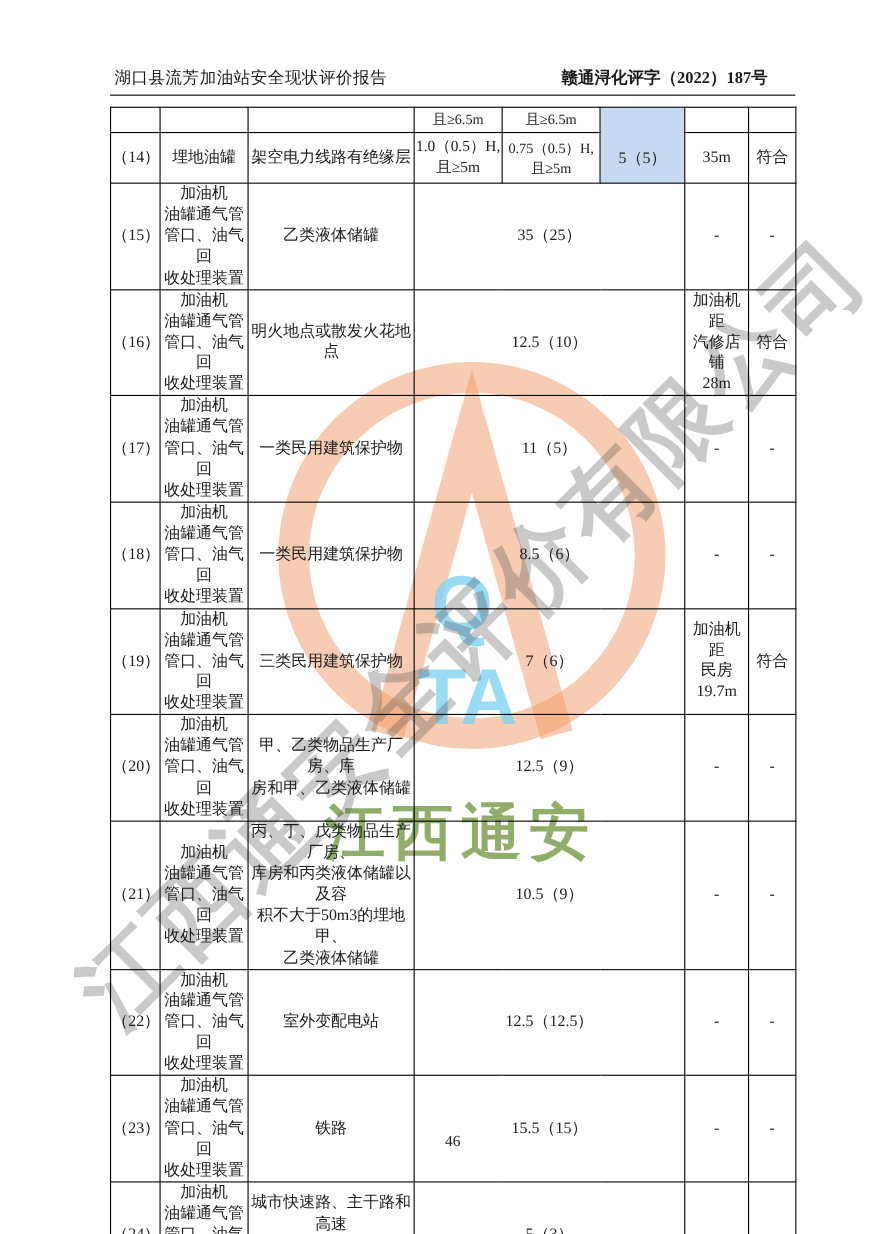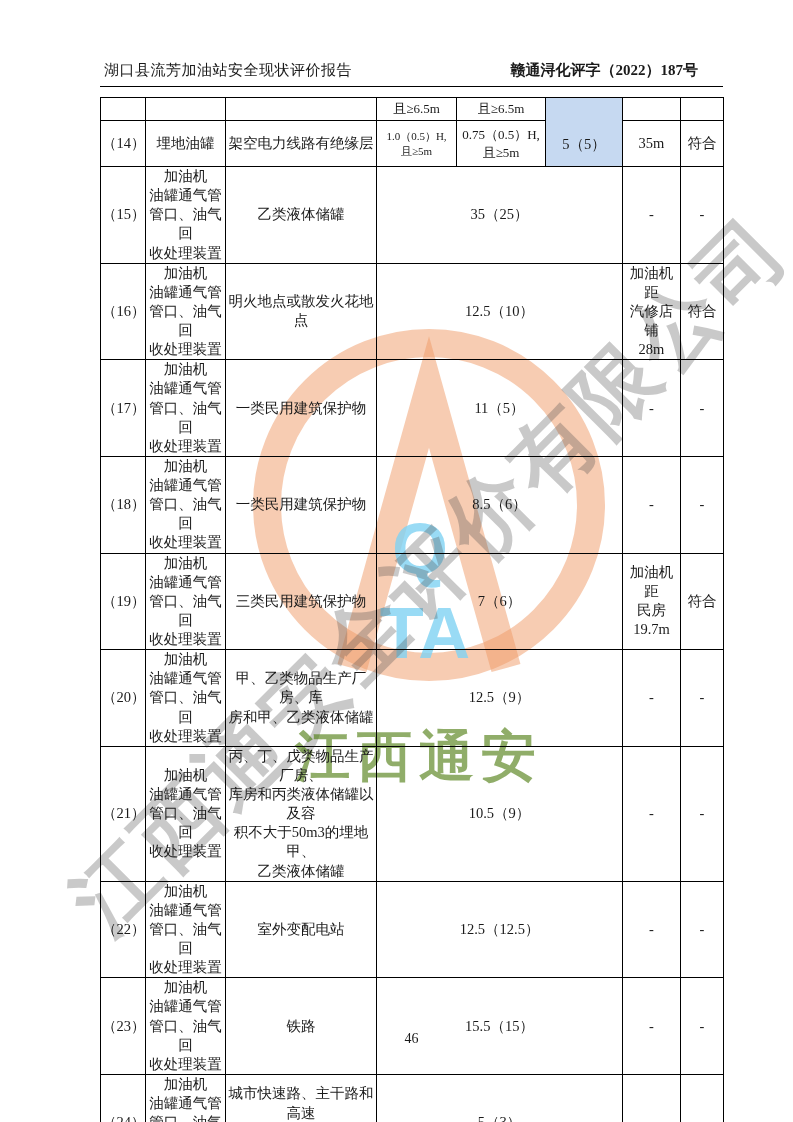--- a/index.html
+++ b/index.html
@@ -86,21 +86,21 @@
         <td style="font-size:13px">且≥6.5m</td>
         <td class="blue blue-pad" rowspan="2">5（5）</td>
         <td></td>
         <td></td>
       </tr>
 
       <tr style="height:46px">
         <td>（14）</td>
         <td>埋地油罐</td>
         <td>架空电力线路有绝缘层</td>
-        <td class="pre" style="font-size:11px">1.0（0.5）H,
+        <td class="pre" style="font-size:14px">1.0（0.5）H,
 且≥5m</td>
         <td class="pre" style="font-size:13px">0.75（0.5）H,
 且≥5m</td>
         <td>35m</td>
         <td>符合</td>
       </tr>
 
       <tr style="height:84px">
         <td>（15）</td>
         <td class="pre">加油机

